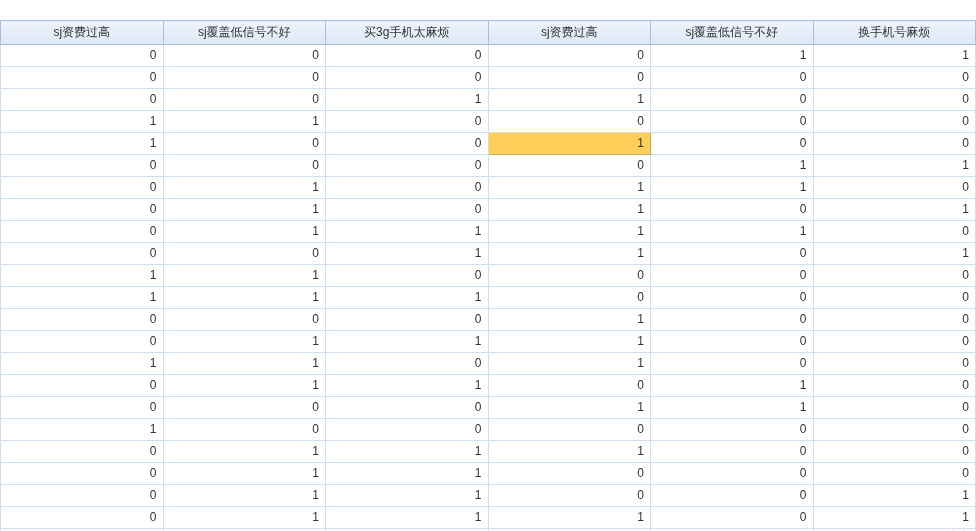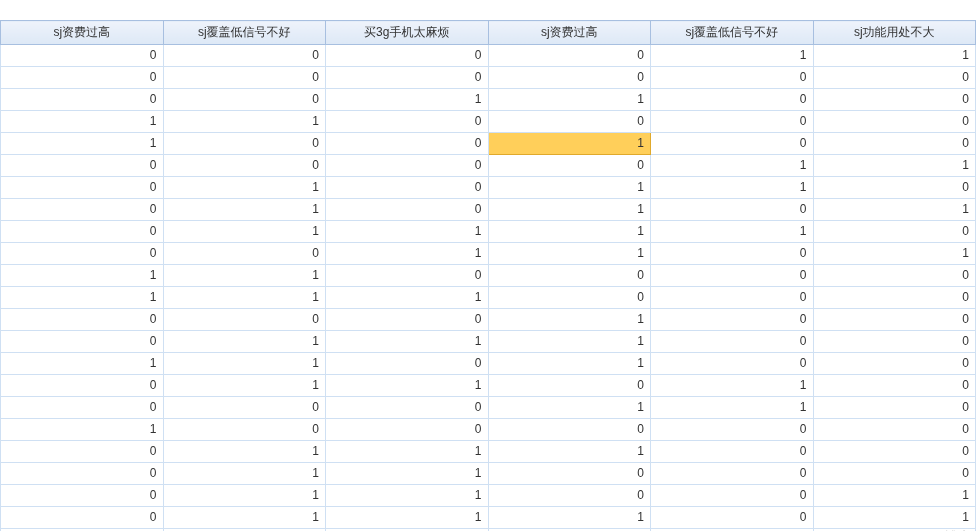--- a/index.html
+++ b/index.html
@@ -54,21 +54,21 @@
 <body>
 
 <table class="table">
   <thead>
     <tr id="header-row">
         <th>sj资费过高</th>
         <th>sj覆盖低信号不好</th>
         <th>买3g手机太麻烦</th>
         <th>sj资费过高</th>
         <th>sj覆盖低信号不好</th>
-        <th>sj功能用处不大</th>
+        <th>换手机号麻烦</th>
       </tr>
   </thead>
   <tbody id="body-rows">
       <tr>
         <td>0</td>
         <td>0</td>
         <td>0</td>
         <td>0</td>
         <td>1</td>
         <td>1</td>

